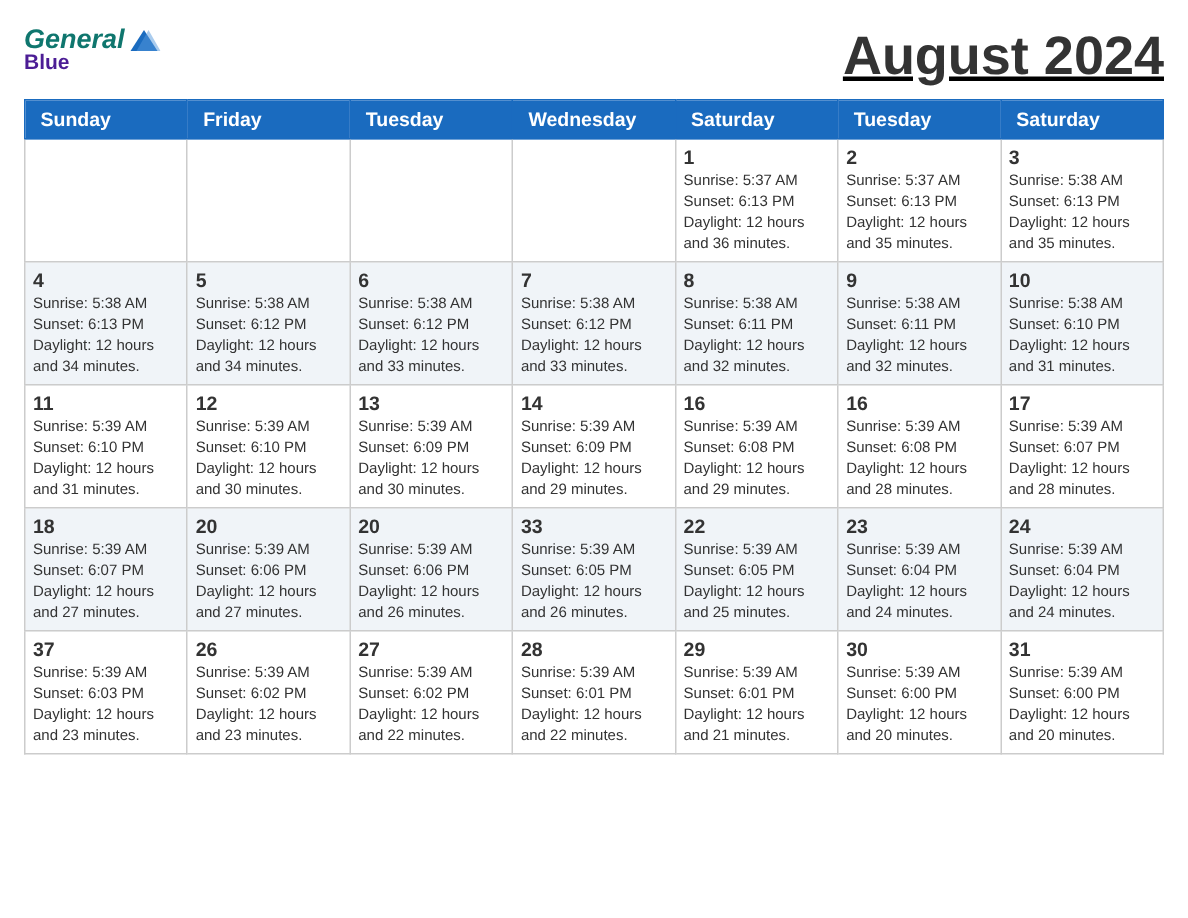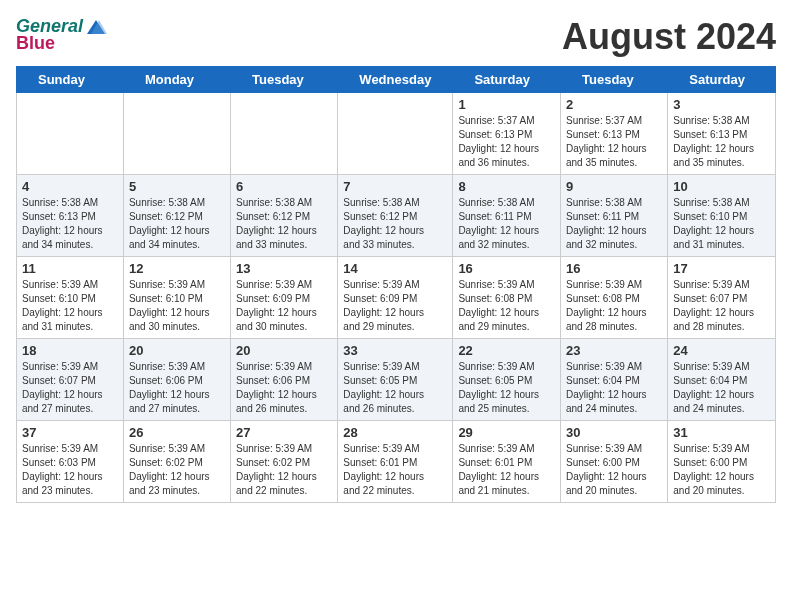--- a/index.html
+++ b/index.html
@@ -16,40 +16,41 @@
       align-items: flex-start;
       margin-bottom: 8px;
     }
     .logo {
       display: flex;
       flex-direction: column;
       align-items: flex-start;
     }
     .title-area {
       text-align: right;
+      text-decoration: underline;
     }
     .month-title {
       font-size: 36px;
       font-weight: bold;
       color: #333;
     }
     .subtitle {
       font-size: 16px;
       color: #333;
     }
     .calendar {
       width: 100%;
       border-collapse: collapse;
       border: 1px solid #ccc;
     }
     .calendar th {
       background: #1a6bbf;
       color: #fff;
       text-align: left;
-      padding: 5px 21px;
+      padding: 5px 10px;
       font-size: 13px;
       border: 1px solid #1a6bbf;
     }
     .calendar td {
       vertical-align: top;
       border: 1px solid #ccc;
       padding: 4px 5px;
       width: calc(100% / 7);
       min-height: 80px;
       height: 80px;
@@ -80,32 +81,32 @@
 
 <div class="header-area">
   <div class="logo">
     <div style="display:flex;align-items:center;gap:2px;">
       <span style="font-size:18px;font-weight:bold;color:#0f766e;font-style:italic;">General</span>
       <svg width="22" height="18" viewBox="0 0 22 18">
         <polygon points="11,2 20,16 2,16" fill="#1a6bbf"></polygon>
         <polygon points="14,2 22,16 6,16" fill="#5599dd" opacity="0.5"></polygon>
       </svg>
     </div>
-    <span style="font-size:18px;font-weight:bold;color:#be185d;margin-top:-4px;">Blue</span>
+    <span style="font-size:14px;font-weight:bold;color:#4c1d95;margin-top:-4px;">Blue</span>
   </div>
   <div class="title-area">
     <div class="month-title">August 2024</div>
   </div>
 </div>
 
 <table class="calendar">
   <thead>
     <tr>
     <th>Sunday</th>
-        <th>Monday</th>
+        <th>Friday</th>
         <th>Tuesday</th>
         <th>Wednesday</th>
         <th>Saturday</th>
         <th>Tuesday</th>
         <th>Saturday</th>
       </tr>
   </thead>
   <tbody id="calendar-body">
   <tr class="row-white">
         <td class="empty-cell"></td>

